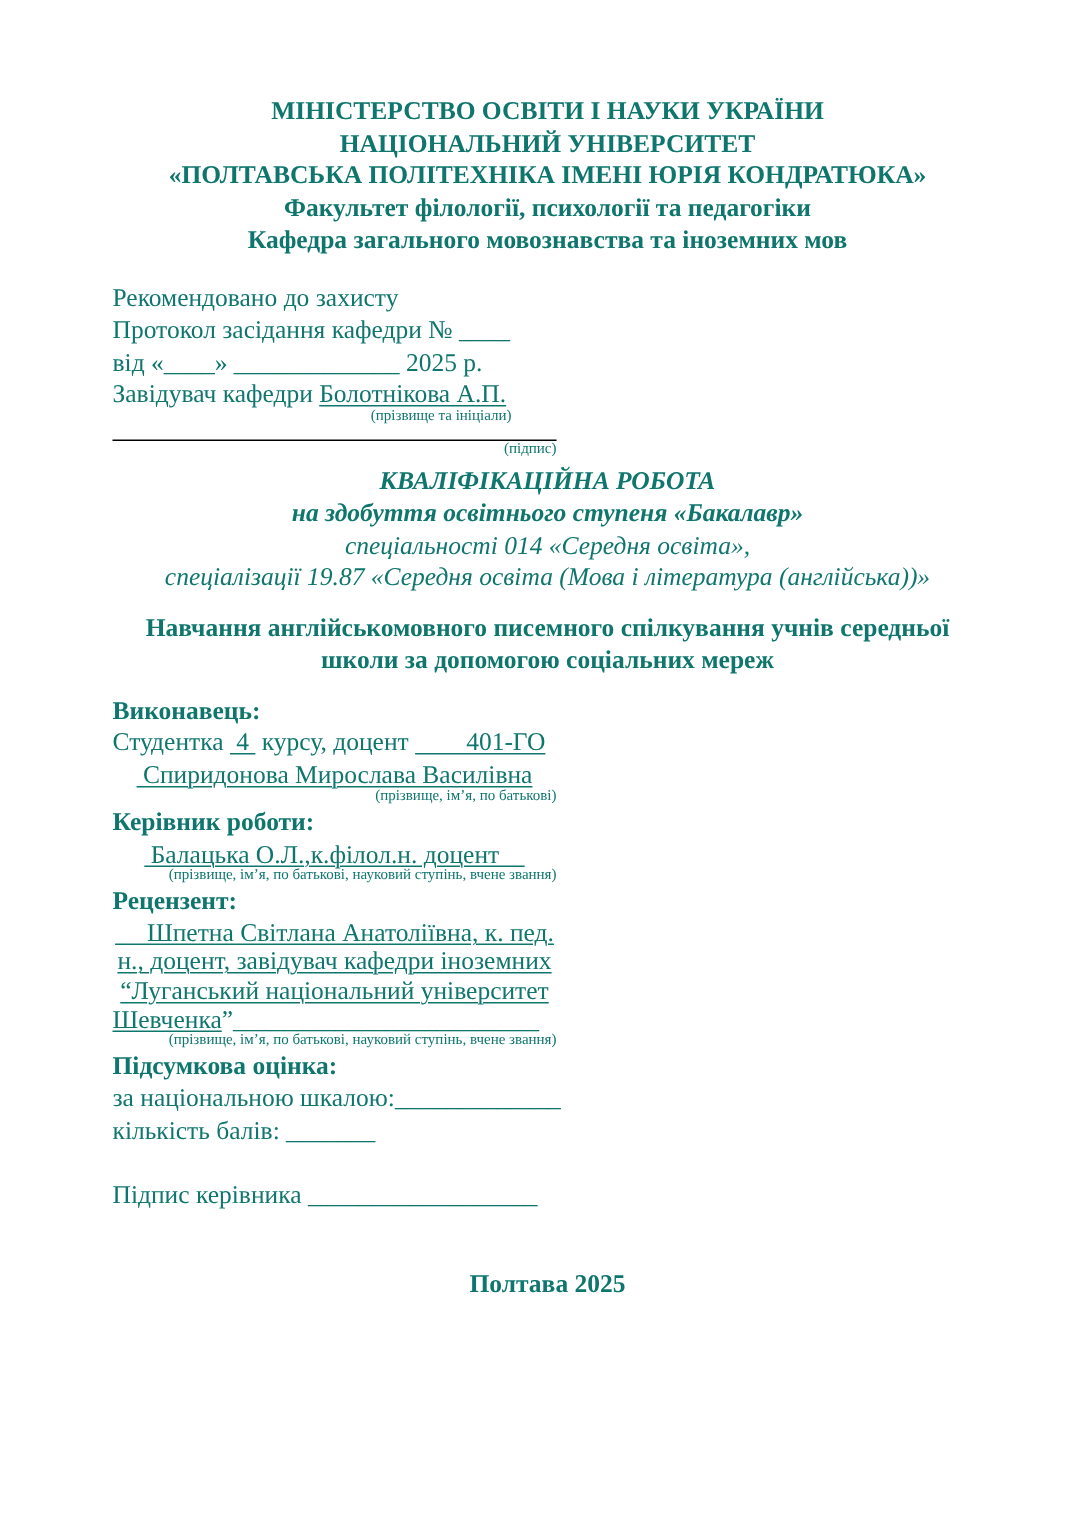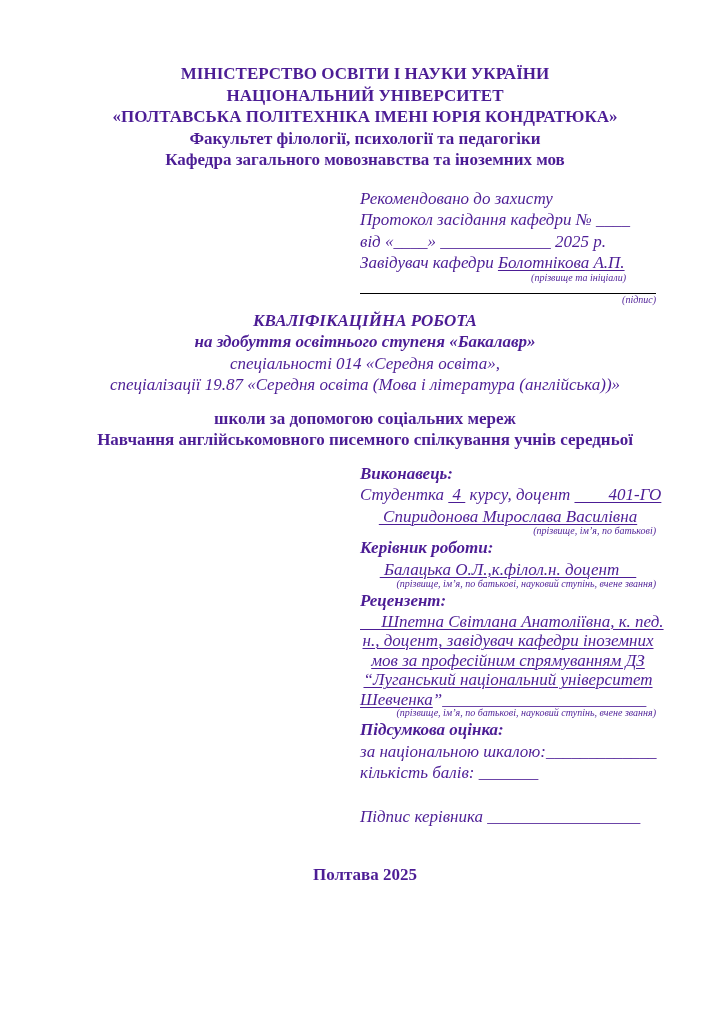--- a/index.html
+++ b/index.html
@@ -3,29 +3,29 @@
 <meta charset="utf-8">
 <style>
   * { margin: 0; padding: 0; box-sizing: border-box; }
   html, body { background: #ffffff; }
   body {
     width: 724px; height: 1024px;
     font-family: "Liberation Serif", serif;
   }
   .page {
     width: 724px; height: 1024px;
-    background: #ffffff; color: #4c1d95;
+    background: #ffffff; color: #0f766e;
     font-size: 17px; line-height: 21.5px;
     padding: 63px 69px 0 75px;
     position: relative; overflow: hidden;
   }
   .center { text-align: center; }
   .bold { font-weight: bold; }
   .nowrap { white-space: nowrap; }
-  .right-block { margin-left: 285px; width: 296px; font-style: italic; }
+  .right-block { width: 296px; }
   .u { text-decoration: underline; text-decoration-thickness: 1px; text-underline-offset: 2px; text-align: center; }
   .caption {
     font-size: 10px; line-height: 12px;
     margin-top: -2px; white-space: nowrap;
   }
   .caption-right { text-align: right; padding-right: 30px; }
   .caption-center { text-align: right; }
   .approval { margin-top: 17px; }
   .sig-line { border-bottom: 1px solid #000; height: 10px; margin-bottom: 2px; }
   .qual { margin-top: 4px; font-style: italic; }
@@ -59,39 +59,38 @@
   </section>
 
   <section class="center qual">
     <div class="bold">КВАЛІФІКАЦІЙНА РОБОТА</div>
     <div class="bold">на здобуття освітнього ступеня «Бакалавр»</div>
     <div>спеціальності 014 «Середня освіта»,</div>
     <div>спеціалізації 19.87 «Середня освіта (Мова і література (англійська))»</div>
   </section>
 
   <section class="center bold thesis-title">
+    <div>Навчання англійськомовного писемного спілкування учнів середньої</div>
     <div>школи за допомогою соціальних мереж</div>
-    <div>Навчання англійськомовного писемного спілкування учнів середньої</div>
   </section>
 
   <section class="right-block people">
     <div class="bold">Виконавець:</div>
     <div class="nowrap"><span>Студентка </span><span class="u">&nbsp;4&nbsp;</span><span> курсу, доцент </span><span class="u">&nbsp;&nbsp;&nbsp;&nbsp;&nbsp;&nbsp;&nbsp;&nbsp;401-ГО</span></div>
     <div class="u nowrap">&nbsp;Спиридонова Мирослава Василівна</div>
     <div class="caption caption-center">(прізвище, ім’я, по батькові)</div>
 
     <div class="bold">Керівник роботи:</div>
     <div class="u nowrap">&nbsp;Балацька О.Л.,к.філол.н. доцент&nbsp;&nbsp;&nbsp;&nbsp;</div>
     <div class="caption caption-center">(прізвище, ім’я, по батькові, науковий ступінь, вчене звання)</div>
 
     <div class="bold">Рецензент:</div>
     <div class="reviewer-lines">
       <div class="u nowrap">&nbsp;&nbsp;&nbsp;&nbsp;&nbsp;Шпетна Світлана Анатоліївна, к. пед.</div>
       <div class="u nowrap">н., доцент, завідувач кафедри іноземних</div>
-      <div class="u nowrap">мов за професійним спрямуванням ДЗ</div>
       <div class="u nowrap">“Луганський національний університет</div>
       <div class="nowrap"><span class="u">Шевченка</span><span>”</span><span>________________________</span></div>
     </div>
     <div class="caption caption-center">(прізвище, ім’я, по батькові, науковий ступінь, вчене звання)</div>
 
     <div class="bold">Підсумкова оцінка:</div>
     <div class="nowrap"><span>за національною шкалою:</span><span>_____________</span></div>
     <div class="nowrap"><span>кількість балів: </span><span>_______</span></div>
     <div class="nowrap sign-row"><span>Підпис керівника </span><span>__________________</span></div>
   </section>

